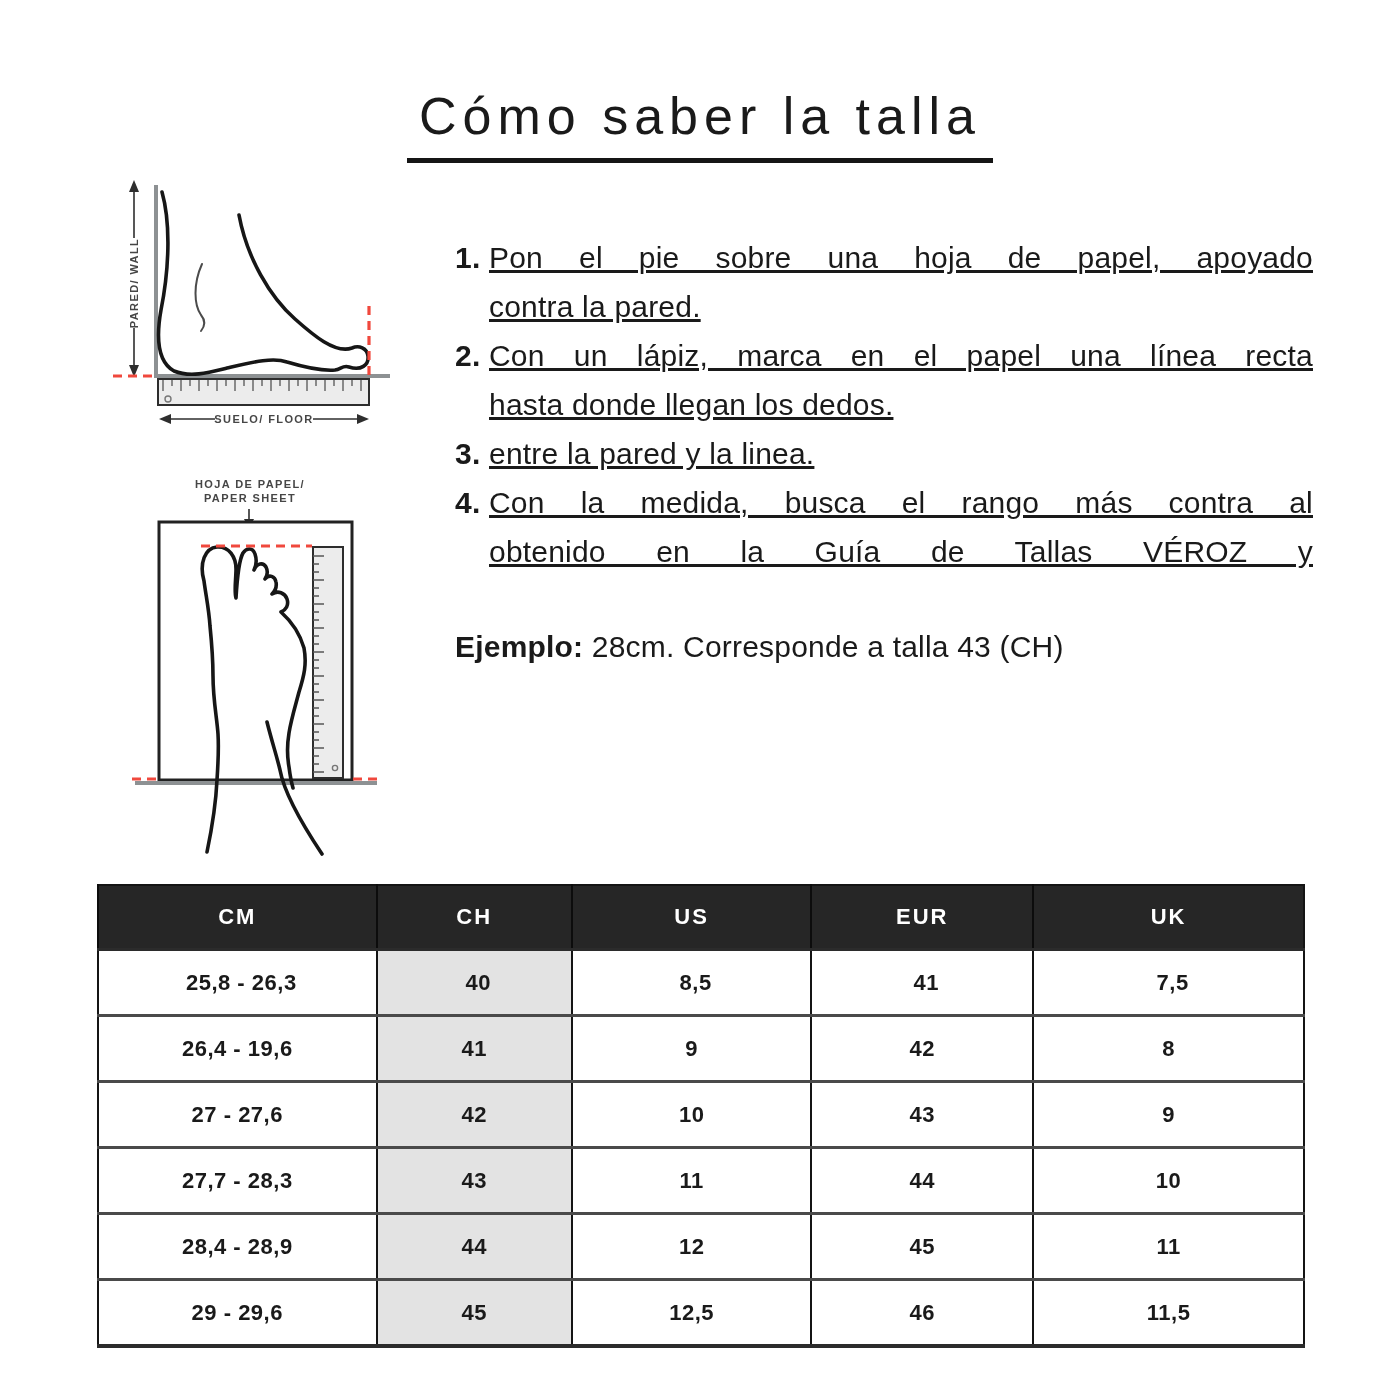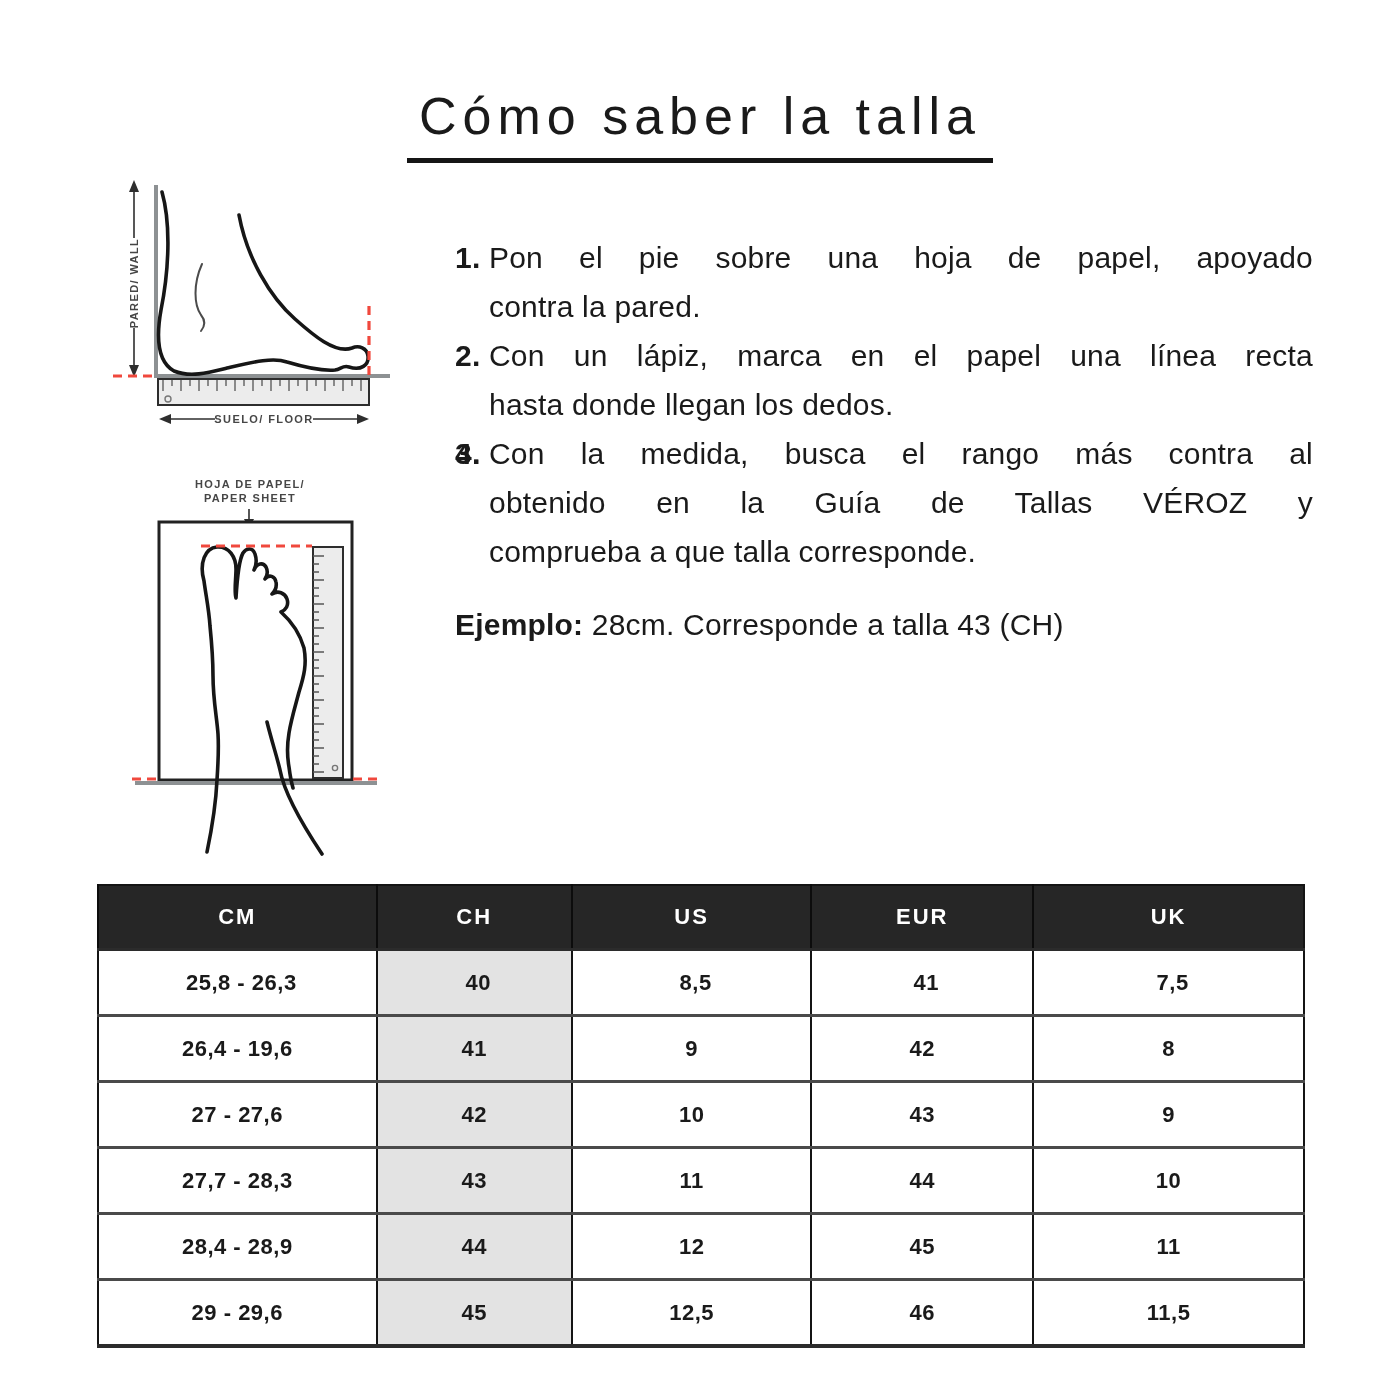--- a/index.html
+++ b/index.html
@@ -13,24 +13,24 @@
   .title-wrap { position:absolute; top:56px; left:0; width:1400px; text-align:center; }
   .title {
     display:inline-block; font-size:52px; font-weight:400; letter-spacing:6px;
     padding:0 12px 12px 12px; border-bottom:5px solid #151515; white-space:nowrap;margin-top:30px;
   }
 
   
   .steps { position:absolute; left:455px; top:233px; width:858px; font-size:30px; line-height:49px; letter-spacing:0.2px; }
   .step { position:relative; padding-left:34px; }
   .step .num { position:absolute; left:0; top:0; font-weight:700; }
-  .line { width:824px; }
+  .line { width:824px;text-decoration:underline; }
   .line.fill { text-align:justify; text-align-last:justify; }
   .line.last { text-align:left; }
-  .example { margin-top:24px; font-size:30px; }
+  .example { margin-top:46px; font-size:30px; }
   .example .label { font-weight:700; }
 
   
   .diagram1 { position:absolute; left:75px; top:158px; }
   .diagram2 { position:absolute; left:108px; top:462px; }
   .foot-stroke { fill:none; stroke:#161616; stroke-width:3.6; stroke-linecap:round; stroke-linejoin:round; }
   .thin-stroke { fill:none; stroke:#4b4b4b; stroke-width:2; stroke-linecap:round; }
   .gray-line  { stroke:var(--line_gray,#8d9193); stroke-width:4; fill:none; }
   .red-dash   { stroke:var(--accent_red,#f0483d); stroke-width:3.2; stroke-dasharray:9 6; fill:none; }
   .measure    { stroke:#2e2e2e; stroke-width:1.6; fill:none; }
@@ -126,26 +126,26 @@
     <div class="line fill">Pon el pie sobre una hoja de papel, apoyado</div>
     <div class="line last">contra la pared.</div>
   </div>
   <div class="step">
     <span class="num">2.</span>
     <div class="line fill">Con un lápiz, marca en el papel una línea recta</div>
     <div class="line last">hasta donde llegan los dedos.</div>
   </div>
   <div class="step">
     <span class="num">3.</span>
+    <div class="line last">entre la pared y la linea.</div>
   </div>
   <div class="step">
     <span class="num">4.</span>
     <div class="line fill">Con la medida, busca el rango más contra al</div>
     <div class="line fill">obtenido en la Guía de Tallas VÉROZ y</div>
-    <div class="line last">comprueba a que talla corresponde.</div>
   </div>
   <p class="example"><span class="label">Ejemplo:</span> <span>28cm. Corresponde a talla 43 (CH)</span></p>
 </div>
 
 <table class="size-table">
   <colgroup>
     <col style="width:23.1%">
       <col style="width:16.2%">
       <col style="width:19.85%">
       <col style="width:18.4%">

